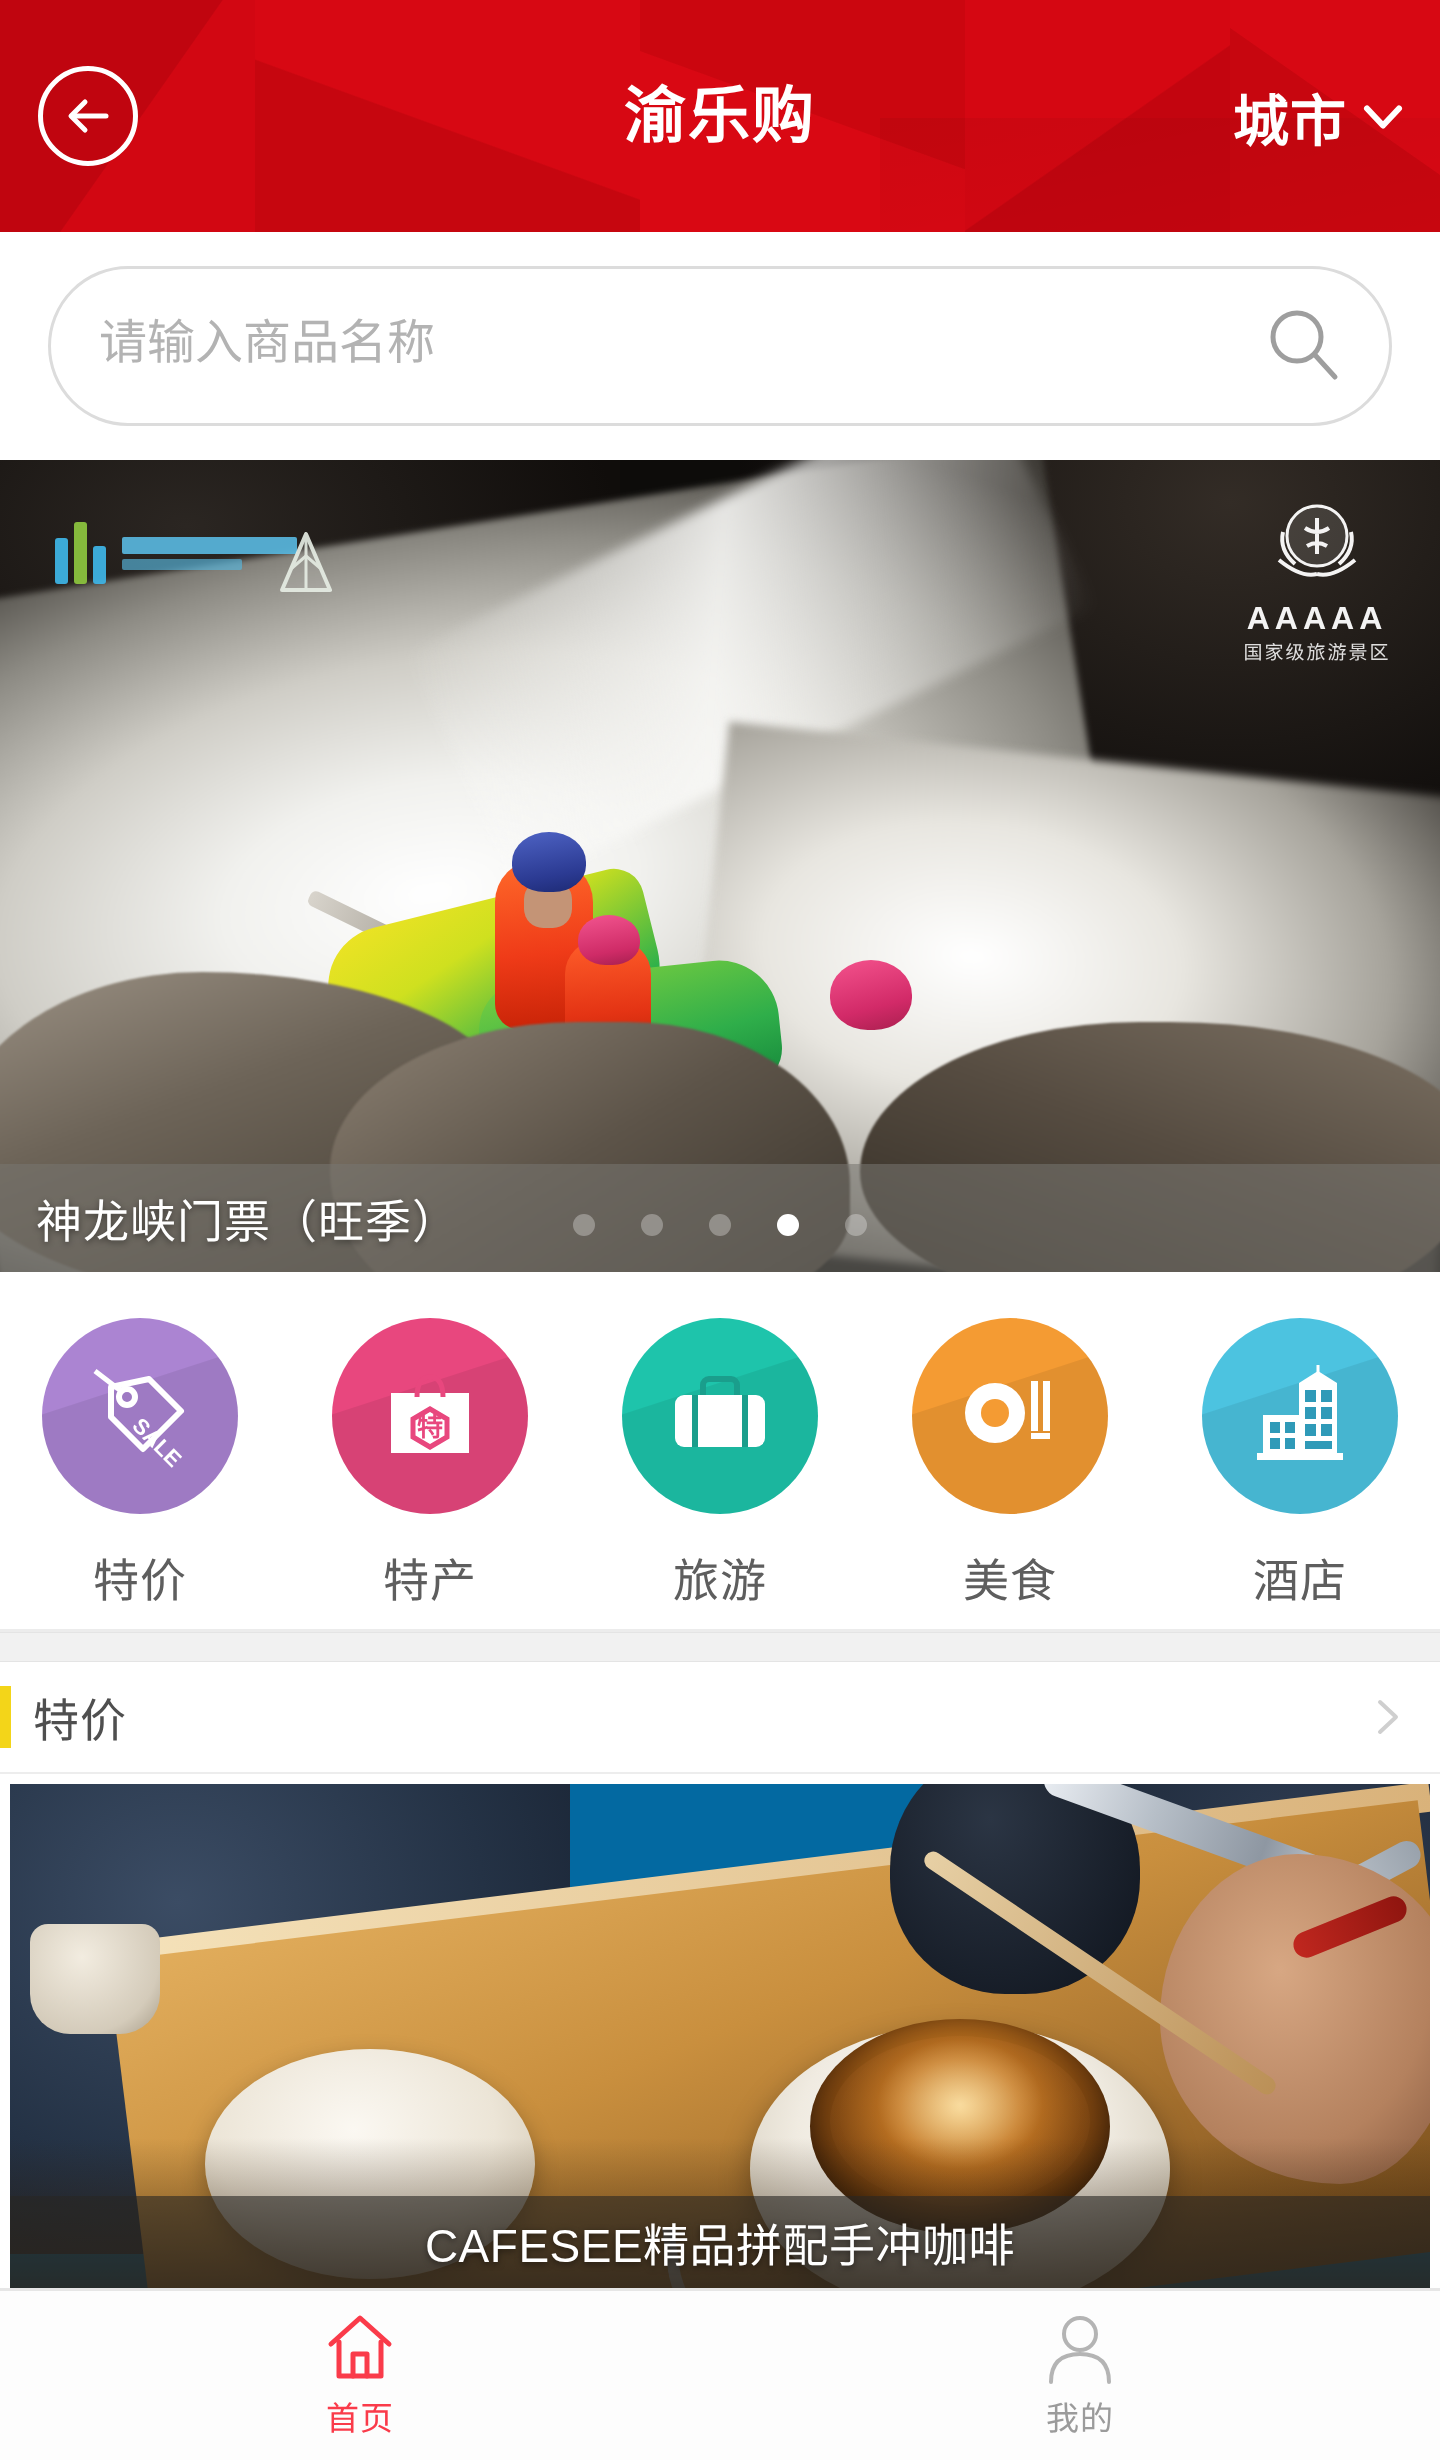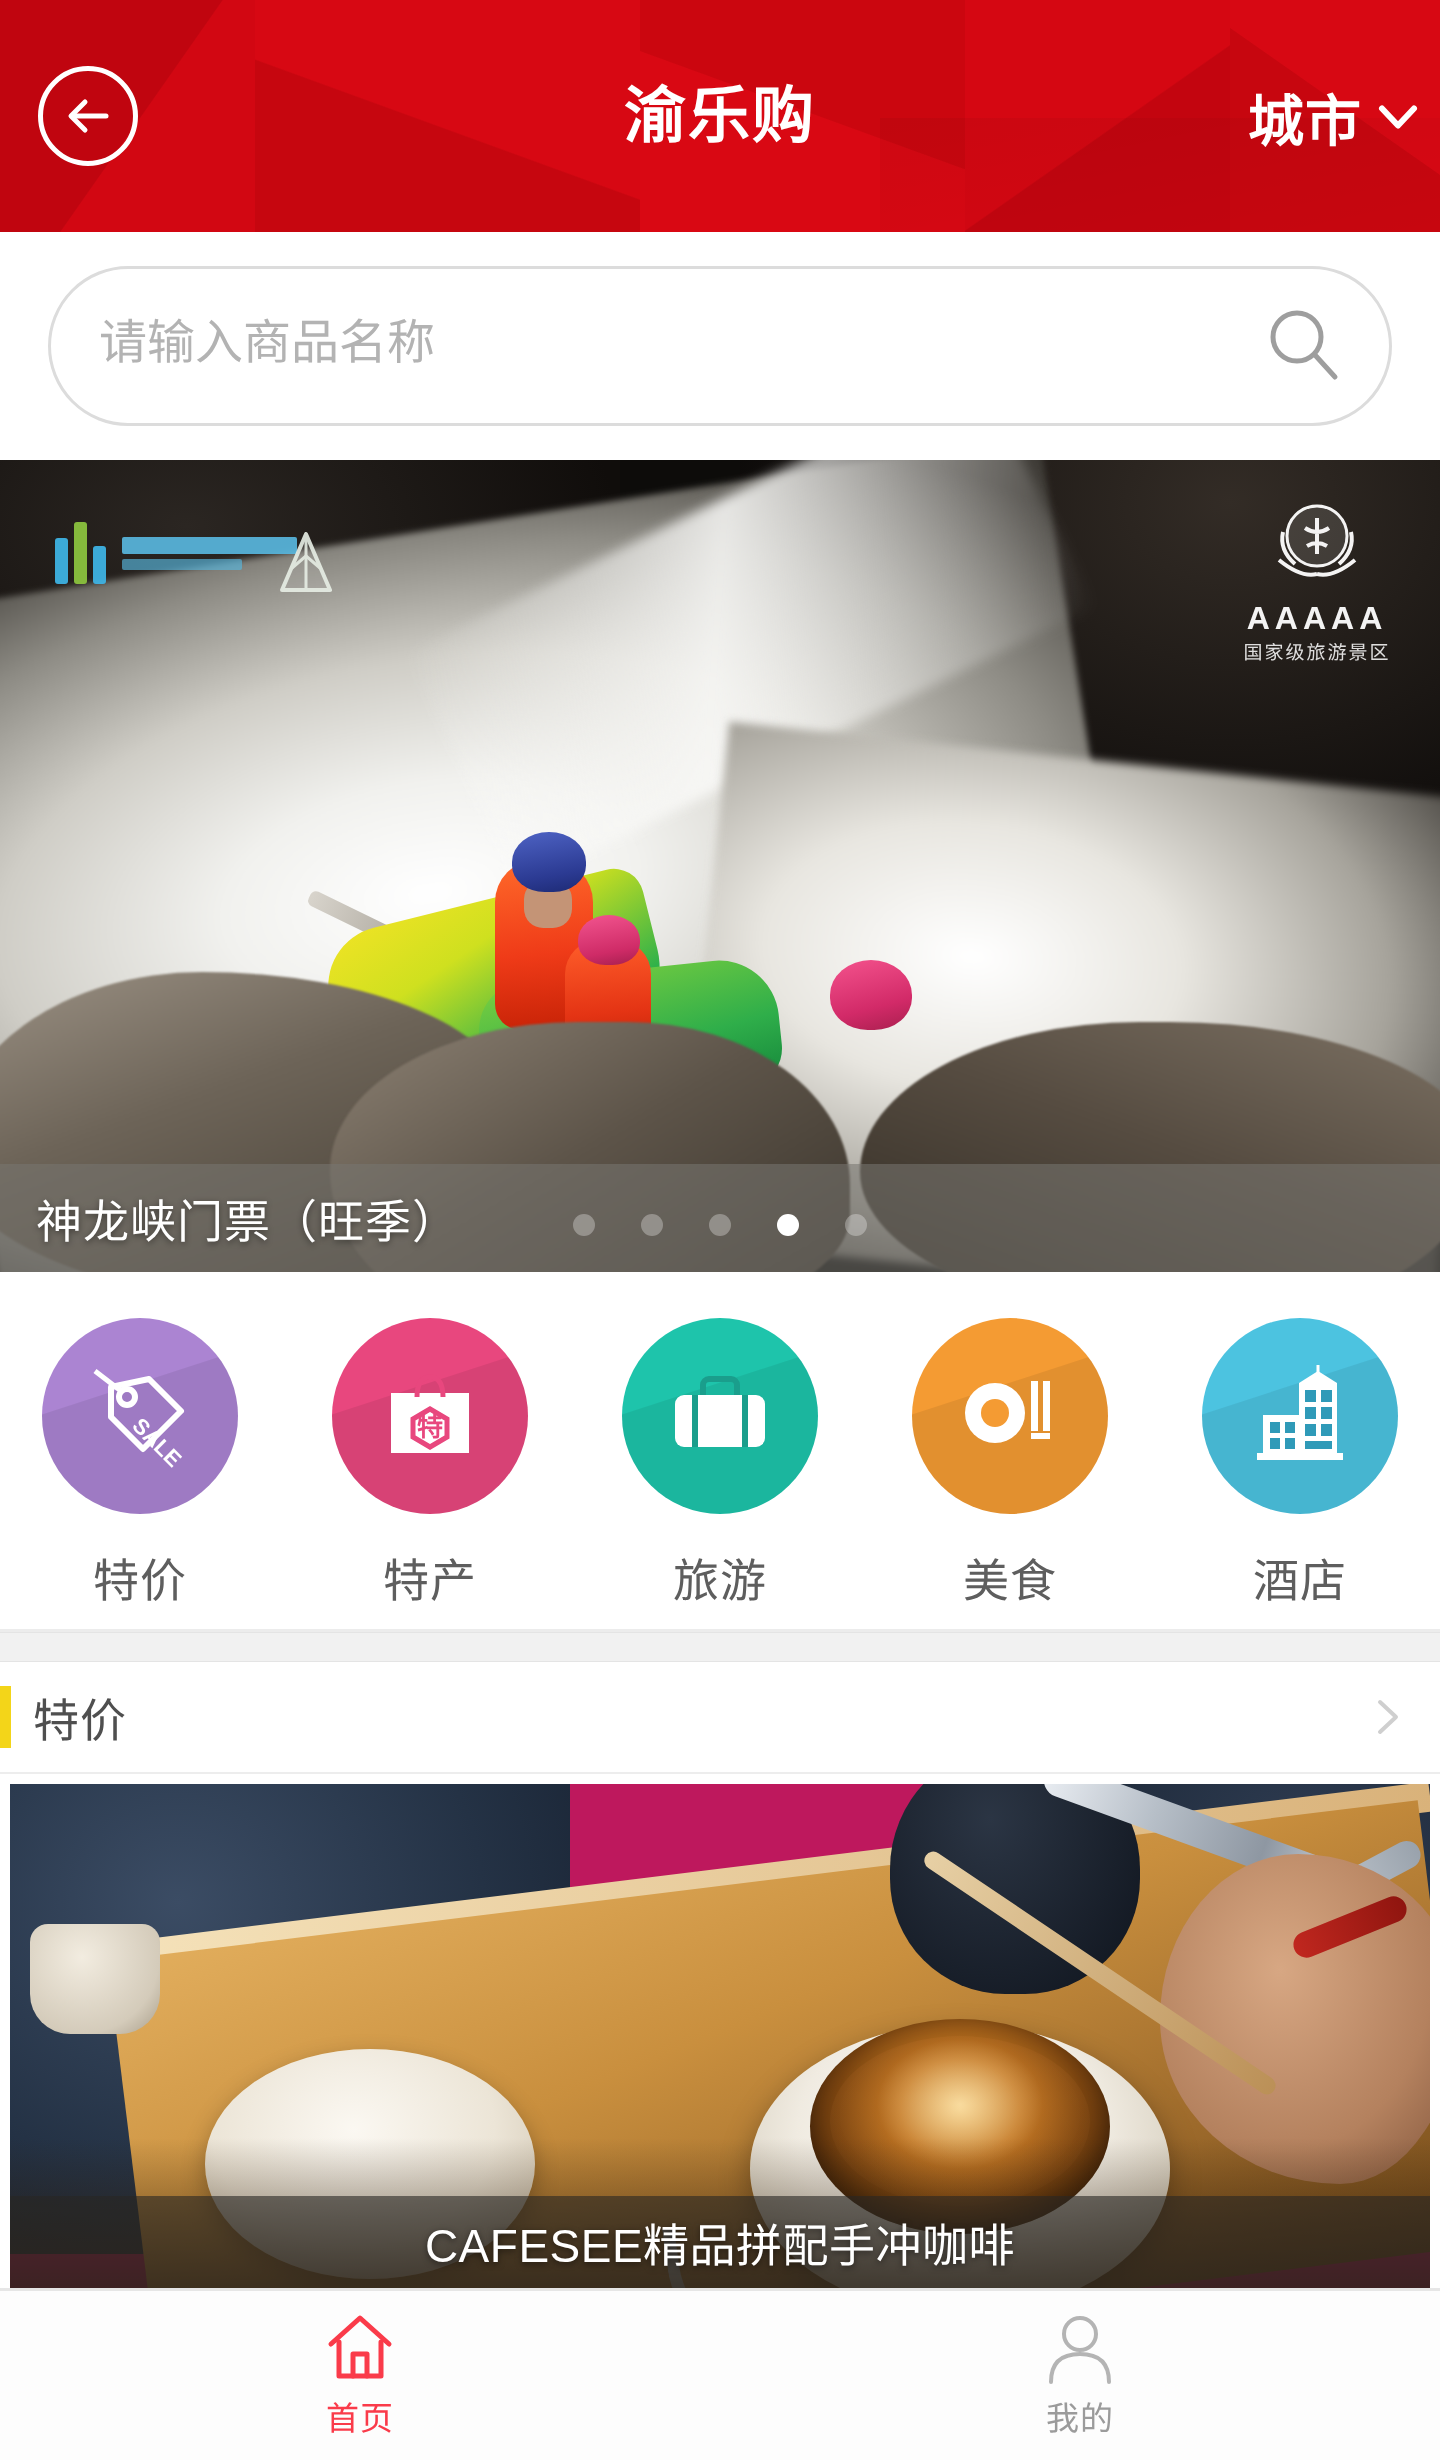--- a/index.html
+++ b/index.html
@@ -66,21 +66,21 @@
     color: #ffffff;
     font-size: 62px;
     font-weight: 700;
     letter-spacing: 2px;
     line-height: 232px;
     pointer-events: none;
   }
   .city-btn {
     position: absolute;
     z-index: 4;
-    right: 16px;
+    right: 31px;
     top: 50%;
     transform: translateY(-50%);
     display: flex;
     align-items: center;
     gap: 10px;
     cursor: pointer;
     color: #ffffff;
   }
   .city-btn .city-label { font-size: 56px; font-weight: 600; letter-spacing: 1px; }
   .city-btn svg { width: 52px; height: 52px; display: block; }
@@ -296,21 +296,21 @@
   }
   .sec-bar { width: 11px; height: 62px; background: #f3d519; flex: 0 0 auto; margin-right: 22px; }
   .sec-title { font-size: 46px; color: #4f4f4f; letter-spacing: 1px; flex: 1 1 auto; }
   .sec-more { width: 46px; height: 46px; flex: 0 0 auto; }
   .sec-more svg { width: 100%; height: 100%; display:block; }
 
   
   .prod-wrap { flex: 1 1 auto; background: #ffffff; padding: 10px 10px 0 10px; min-height: 0; }
   .prod-card {
     position: relative; width: 100%; height: 100%;
-    overflow: hidden; background: #be185d; cursor: pointer;
+    overflow: hidden; background: #0369a1; cursor: pointer;
   }
   .prod-photo { position: absolute; inset: 0; overflow: hidden; }
   .pp { position: absolute; display: block; }
   .cloth { top:0; left:0; width:560px; height:470px;
     background: radial-gradient(ellipse at 30% 25%, #3b4c64 0%, #243245 55%, #141d2c 100%); }
   .cloth2 { top:0; right:0; width:430px; height:330px;
     background: radial-gradient(ellipse at 70% 20%, #2e3c52 0%, #18222f 80%); }
   .tray { top:95px; left:120px; width:1320px; height:450px;
     background: linear-gradient(165deg, #e2ae5d 0%, #c98f3e 38%, #9d6a2b 72%, #6d4619 100%);
     transform: rotate(-7deg);

